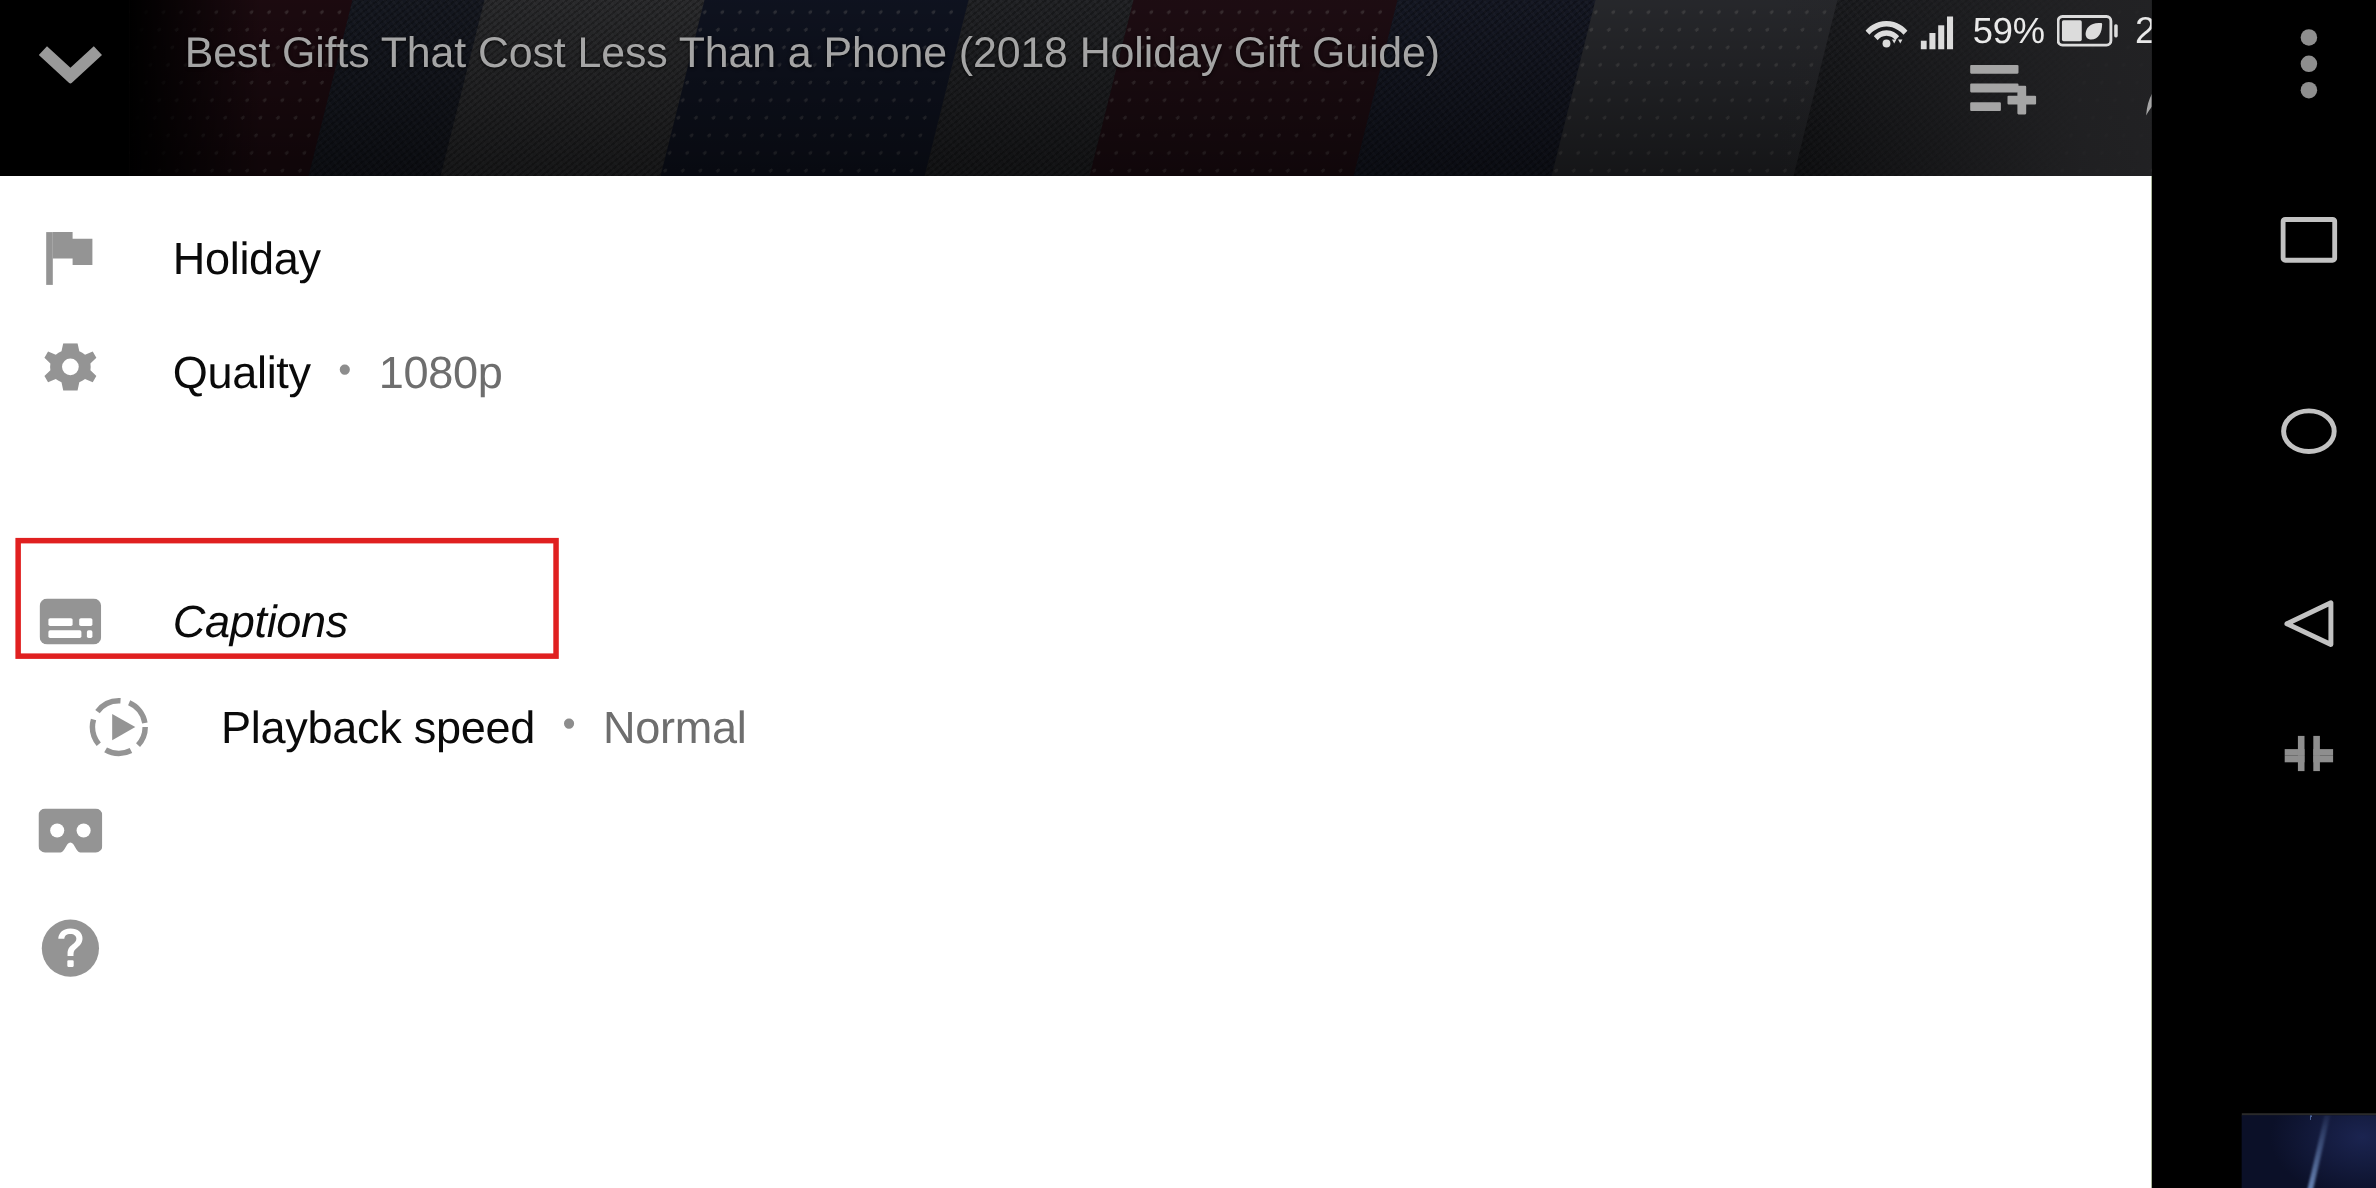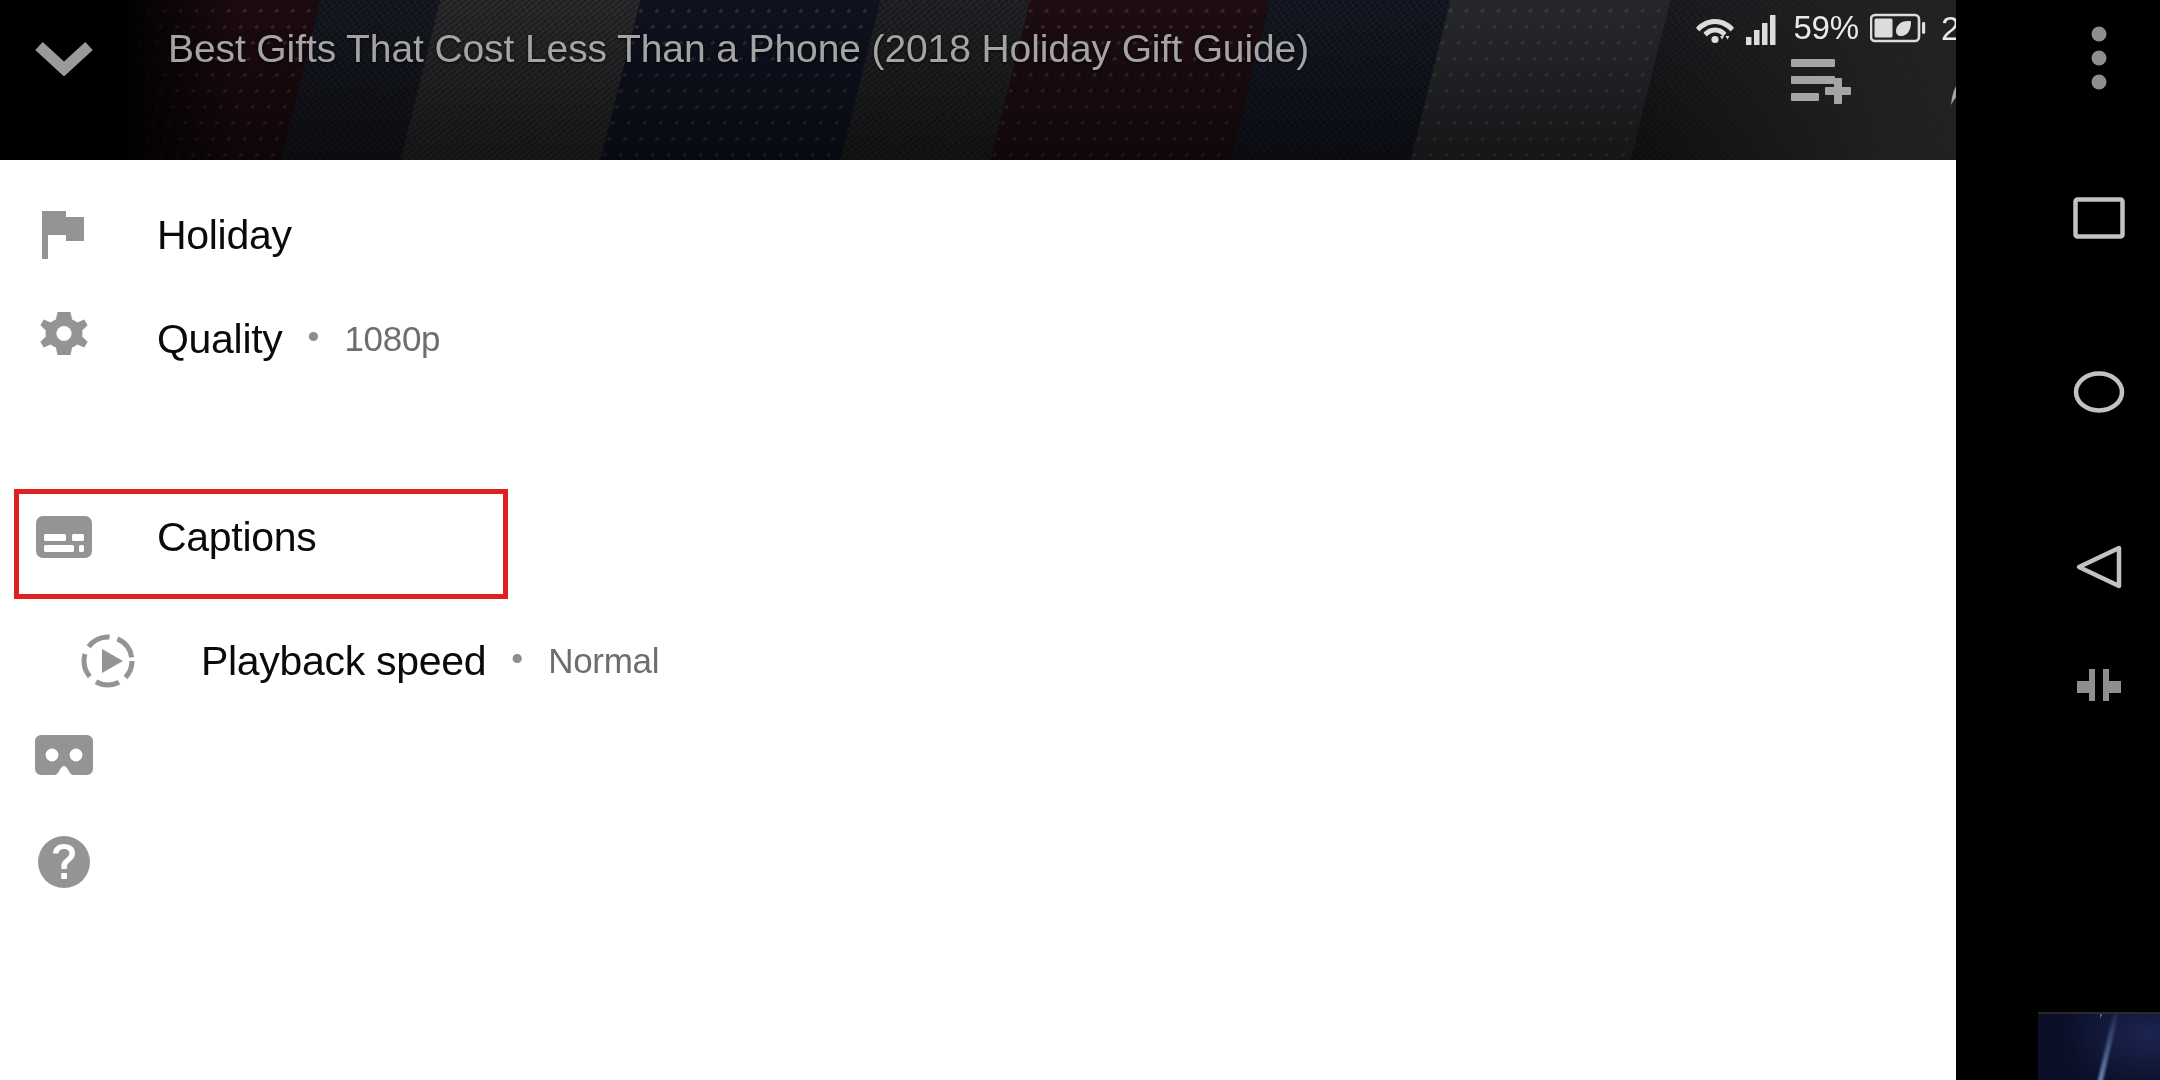--- a/index.html
+++ b/index.html
@@ -187,21 +187,21 @@
   .row-sep {
     margin-left: 25px;
     font-size: 34px;
     color: #8d8d8d;
     line-height: 1;
     position: relative;
     top: -3px;
   }
   .row-value {
     margin-left: 25px;
-    font-size: 35px;
+    font-size: 41px;
     font-weight: 400;
     color: #6e6e6e;
     letter-spacing: -0.3px;
     white-space: nowrap;
   }
 
   
   #highlight-box {
     position: absolute;
     left: 14px;
@@ -365,21 +365,21 @@
               l-6.5 0 l-1.6-7.4 a20 20 0 0 1-5.2-3 l-7 2.8 l-3.3-5.6 l5.4-5.2 a20 20 0 0 1 0-6.2
               l-5.4-5.2 l3.3-5.6 l7 2.8 a20 20 0 0 1 5.2-3 L20.5 0 Z"></path>
             <circle cx="27" cy="21.5" r="7.6" fill="#ffffff"></circle>
           </svg>
         </span>
         <span class="row-label">Quality</span>
         <span class="row-sep">•</span>
         <span class="row-value">1080p</span>
       </div>
 
-      <div class="menu-row" style="top:320px;">
+      <div class="menu-row" style="top:348px;font-style:italic;">
         <span class="row-icon">
           <svg width="56" height="42" viewBox="0 0 56 42">
             <rect x="0" y="0" width="56" height="42" rx="7" ry="7" fill="#949494"></rect>
             <rect x="8" y="18" width="22" height="7" rx="1.5" fill="#ffffff"></rect>
             <rect x="36" y="18" width="12" height="7" rx="1.5" fill="#ffffff"></rect>
             <rect x="8" y="29" width="30" height="7" rx="1.5" fill="#ffffff"></rect>
             <rect x="43" y="29" width="5" height="7" rx="1.5" fill="#ffffff"></rect>
           </svg>
         </span>
         <span class="row-label">Captions</span>

